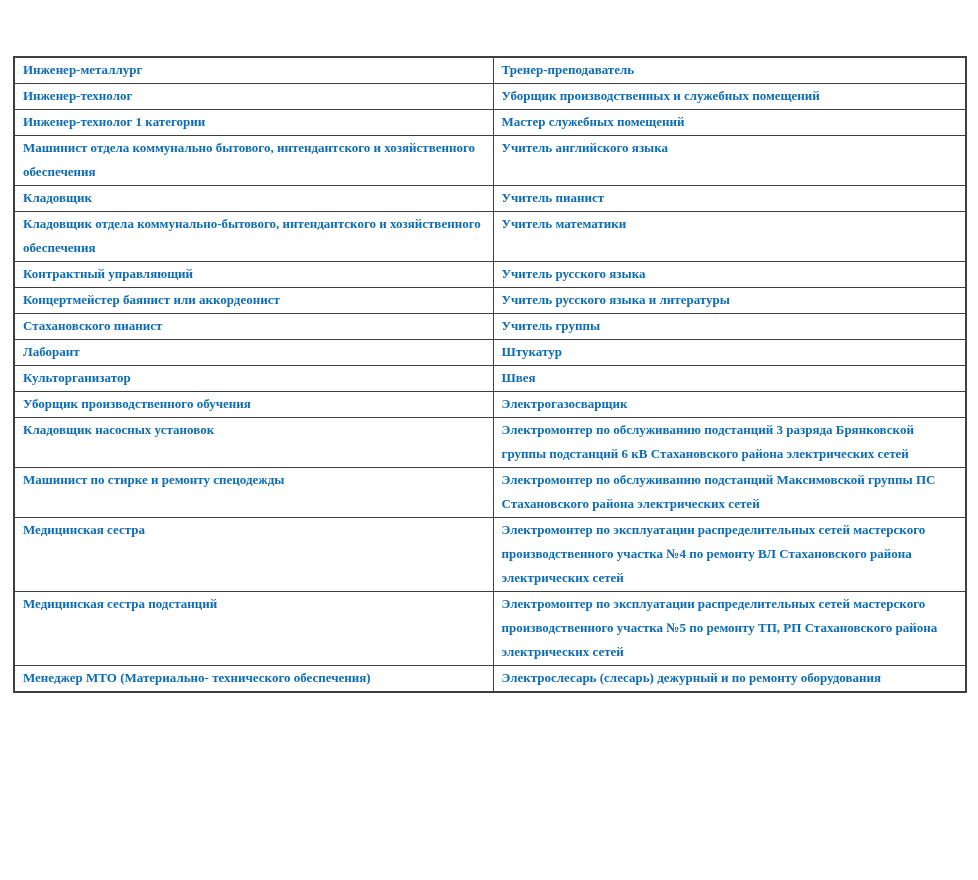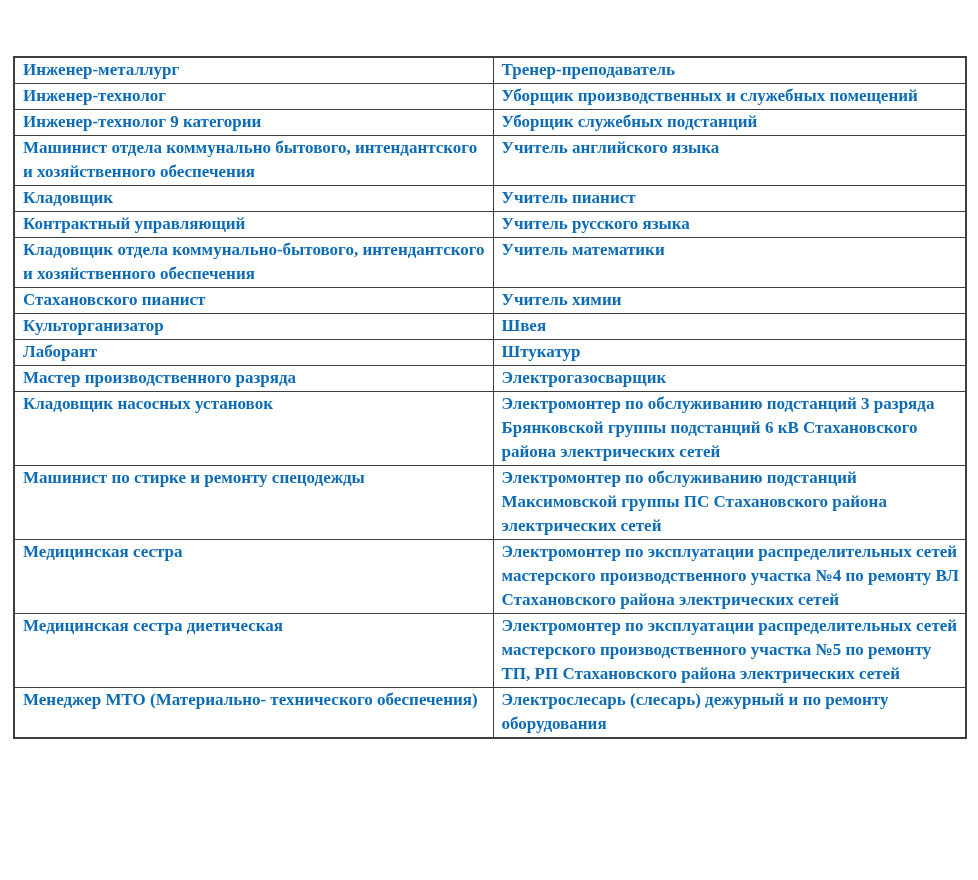--- a/index.html
+++ b/index.html
@@ -24,21 +24,21 @@
     border-collapse: collapse;
     table-layout: fixed;
     width: 100%;
     border: 2px solid #3f3f3f;
   }
   table.job-table td {
     border: 1px solid #3f3f3f;
     vertical-align: top;
     padding: 0 6px 1px 8px;
     font-weight: bold;
-    font-size: 17px;
+    font-size: 13px;
     line-height: 24px;
     color: #0e6cb5;
     word-wrap: break-word;
   }
   col.c-left  { width: 479px; }
   col.c-right { width: 473px; }
 </style>
 </head>
 <body>
 
@@ -51,69 +51,73 @@
     <tbody>
       <tr>
         <td>Инженер-металлург</td>
         <td>Тренер-преподаватель</td>
       </tr>
       <tr>
         <td>Инженер-технолог</td>
         <td>Уборщик производственных и служебных помещений</td>
       </tr>
       <tr>
-        <td>Инженер-технолог 9 категории</td>
-        <td>Уборщик служебных подстанций</td>
+        <td>Инженер-технолог 1 категории</td>
+        <td>Мастер служебных помещений</td>
       </tr>
       <tr>
         <td>Машинист отдела коммунально бытового, интендантского и хозяйственного обеспечения</td>
         <td>Учитель английского языка</td>
       </tr>
       <tr>
         <td>Кладовщик</td>
         <td>Учитель пианист</td>
       </tr>
       <tr>
+        <td>Кладовщик отдела коммунально-бытового, интендантского и хозяйственного обеспечения</td>
+        <td>Учитель математики</td>
+      </tr>
+      <tr>
         <td>Контрактный управляющий</td>
         <td>Учитель русского языка</td>
       </tr>
       <tr>
-        <td>Кладовщик отдела коммунально-бытового, интендантского и хозяйственного обеспечения</td>
-        <td>Учитель математики</td>
+        <td>Концертмейстер баянист или аккордеонист</td>
+        <td>Учитель русского языка и литературы</td>
       </tr>
       <tr>
         <td>Стахановского пианист</td>
-        <td>Учитель химии</td>
+        <td>Учитель группы</td>
+      </tr>
+      <tr>
+        <td>Лаборант</td>
+        <td>Штукатур</td>
       </tr>
       <tr>
         <td>Культорганизатор</td>
         <td>Швея</td>
       </tr>
       <tr>
-        <td>Лаборант</td>
-        <td>Штукатур</td>
-      </tr>
-      <tr>
-        <td>Мастер производственного разряда</td>
+        <td>Уборщик производственного обучения</td>
         <td>Электрогазосварщик</td>
       </tr>
       <tr>
         <td>Кладовщик насосных установок</td>
         <td>Электромонтер по обслуживанию подстанций 3 разряда Брянковской группы подстанций 6 кВ Стахановского района электрических сетей</td>
       </tr>
       <tr>
         <td>Машинист по стирке и ремонту спецодежды</td>
         <td>Электромонтер по обслуживанию подстанций Максимовской группы ПС Стахановского района электрических сетей</td>
       </tr>
       <tr>
         <td>Медицинская сестра</td>
         <td>Электромонтер по эксплуатации распределительных сетей мастерского производственного участка №4 по ремонту ВЛ Стахановского района электрических сетей</td>
       </tr>
       <tr>
-        <td>Медицинская сестра диетическая</td>
+        <td>Медицинская сестра подстанций</td>
         <td>Электромонтер по эксплуатации распределительных сетей мастерского производственного участка №5 по ремонту ТП, РП Стахановского района электрических сетей</td>
       </tr>
       <tr>
         <td>Менеджер МТО (Материально- технического обеспечения)</td>
         <td>Электрослесарь (слесарь) дежурный и по ремонту оборудования</td>
       </tr>
     </tbody>
   </table>
 </div>
 

